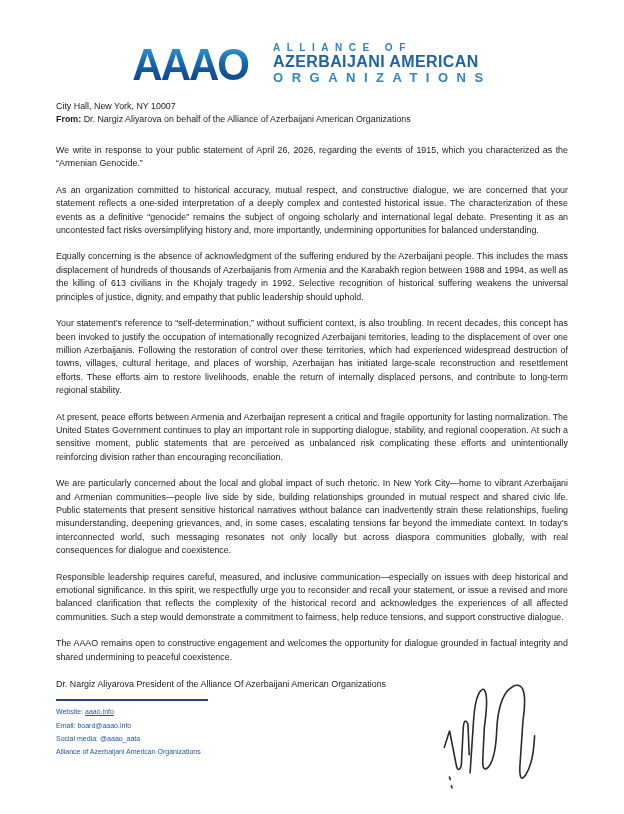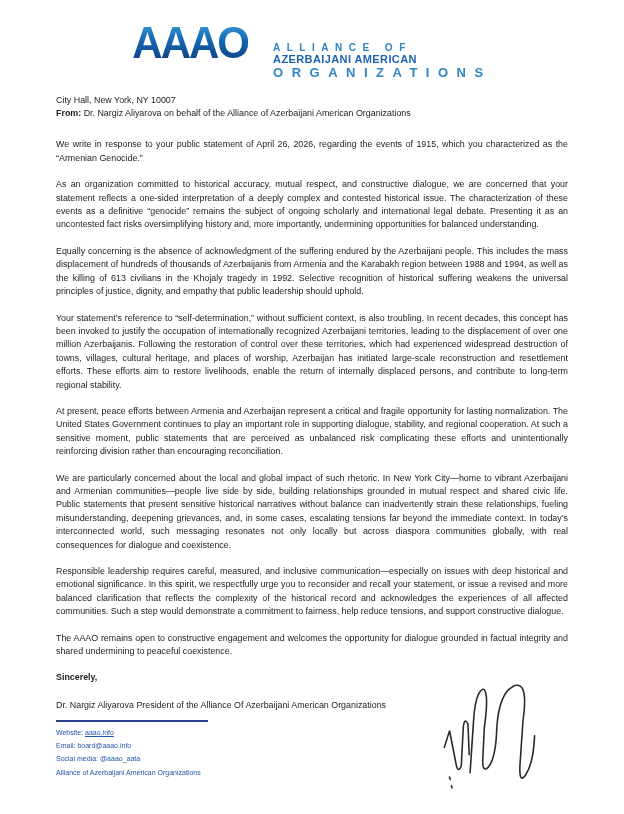--- a/index.html
+++ b/index.html
@@ -9,35 +9,35 @@
     background:#ffffff;
     margin:0 auto;
     font-family:"Liberation Sans","DejaVu Sans",sans-serif;
     color:#1c1c1e;
     overflow:hidden;
     box-sizing:border-box;
   }
   .content{position:absolute;left:56px;right:56px;top:22px;}
 
   
-  .logo{display:flex;justify-content:center;align-items:flex-start;gap:25px;margin-bottom:14px;}
+  .logo{display:flex;justify-content:center;align-items:flex-end;gap:25px;margin-bottom:14px;}
   .logo-acronym{
     font-weight:900;
     font-size:42px;
     letter-spacing:-2px;
     background:linear-gradient(180deg,#3aa0d8 0%,#1565b0 45%,#0b3c7c 100%);
     -webkit-background-clip:text;
     background-clip:text;
     color:transparent;
     line-height:1;
     transform:scaleY(1.05);
   }
   .logo-text{display:flex;flex-direction:column;line-height:1.12;margin-top:20px;}
   .lt1{font-size:10px;font-weight:700;letter-spacing:6.5px;color:#2e86c5;white-space:nowrap;}
-  .lt2{font-size:11px;font-weight:800;letter-spacing:0.4px;color:#1e62ad;white-space:nowrap;}
+  .lt2{font-size:16px;font-weight:800;letter-spacing:0.4px;color:#1e62ad;white-space:nowrap;}
   .lt3{font-size:13px;font-weight:700;letter-spacing:8.5px;color:#2e86c5;white-space:nowrap;}
 
   
   .hline{margin:0;font-size:8.9px;line-height:13.2px;}
   .bold{font-weight:700;}
   .addr-block{margin-bottom:18px;}
   .salutation{font-weight:700;margin:0 0 12px 0;font-size:8.9px;line-height:13.4px;}
   .para{margin:0 0 13px 0;font-size:8.9px;line-height:13.4px;text-align:justify;}
   .closing{margin:0;font-size:8.9px;line-height:13.4px;font-weight:700;}
   .sig-name{margin:14px 0 8px 0;font-size:8.9px;line-height:13.4px;}
@@ -80,21 +80,20 @@
       <p class="para">We write in response to your public statement of April 26, 2026, regarding the events of 1915, which you characterized as the “Armenian Genocide.”</p>
       <p class="para">As an organization committed to historical accuracy, mutual respect, and constructive dialogue, we are concerned that your statement reflects a one-sided interpretation of a deeply complex and contested historical issue. The characterization of these events as a definitive “genocide” remains the subject of ongoing scholarly and international legal debate. Presenting it as an uncontested fact risks oversimplifying history and, more importantly, undermining opportunities for balanced understanding.</p>
       <p class="para">Equally concerning is the absence of acknowledgment of the suffering endured by the Azerbaijani people. This includes the mass displacement of hundreds of thousands of Azerbaijanis from Armenia and the Karabakh region between 1988 and 1994, as well as the killing of 613 civilians in the Khojaly tragedy in 1992. Selective recognition of historical suffering weakens the universal principles of justice, dignity, and empathy that public leadership should uphold.</p>
       <p class="para">Your statement’s reference to “self-determination,” without sufficient context, is also troubling. In recent decades, this concept has been invoked to justify the occupation of internationally recognized Azerbaijani territories, leading to the displacement of over one million Azerbaijanis. Following the restoration of control over these territories, which had experienced widespread destruction of towns, villages, cultural heritage, and places of worship, Azerbaijan has initiated large-scale reconstruction and resettlement efforts. These efforts aim to restore livelihoods, enable the return of internally displaced persons, and contribute to long-term regional stability.</p>
       <p class="para">At present, peace efforts between Armenia and Azerbaijan represent a critical and fragile opportunity for lasting normalization. The United States Government continues to play an important role in supporting dialogue, stability, and regional cooperation. At such a sensitive moment, public statements that are perceived as unbalanced risk complicating these efforts and unintentionally reinforcing division rather than encouraging reconciliation.</p>
       <p class="para">We are particularly concerned about the local and global impact of such rhetoric. In New York City—home to vibrant Azerbaijani and Armenian communities—people live side by side, building relationships grounded in mutual respect and shared civic life. Public statements that present sensitive historical narratives without balance can inadvertently strain these relationships, fueling misunderstanding, deepening grievances, and, in some cases, escalating tensions far beyond the immediate context. In today’s interconnected world, such messaging resonates not only locally but across diaspora communities globally, with real consequences for dialogue and coexistence.</p>
       <p class="para">Responsible leadership requires careful, measured, and inclusive communication—especially on issues with deep historical and emotional significance. In this spirit, we respectfully urge you to reconsider and recall your statement, or issue a revised and more balanced clarification that reflects the complexity of the historical record and acknowledges the experiences of all affected communities. Such a step would demonstrate a commitment to fairness, help reduce tensions, and support constructive dialogue.</p>
       <p class="para">The AAAO remains open to constructive engagement and welcomes the opportunity for dialogue grounded in factual integrity and shared undermining to peaceful coexistence.</p>
     </div>
 
-    <p class="closing">Sincerely,</p>
     <p class="sig-name">Dr. Nargiz Aliyarova President of the Alliance Of Azerbaijani American Organizations</p>
 
     <hr class="divider">
     <div>
       <p class="footer-line"><span>Website:</span> <a class="footer-link">aaao.info</a></p>
       <p class="footer-line"><span>Email:</span> <span>board@aaao.info</span></p>
       <p class="footer-line"><span>Social media:</span> <span>@aaao_aata</span></p>
       <p class="footer-line">Alliance of Azerbaijani American Organizations</p>
     </div>
 

